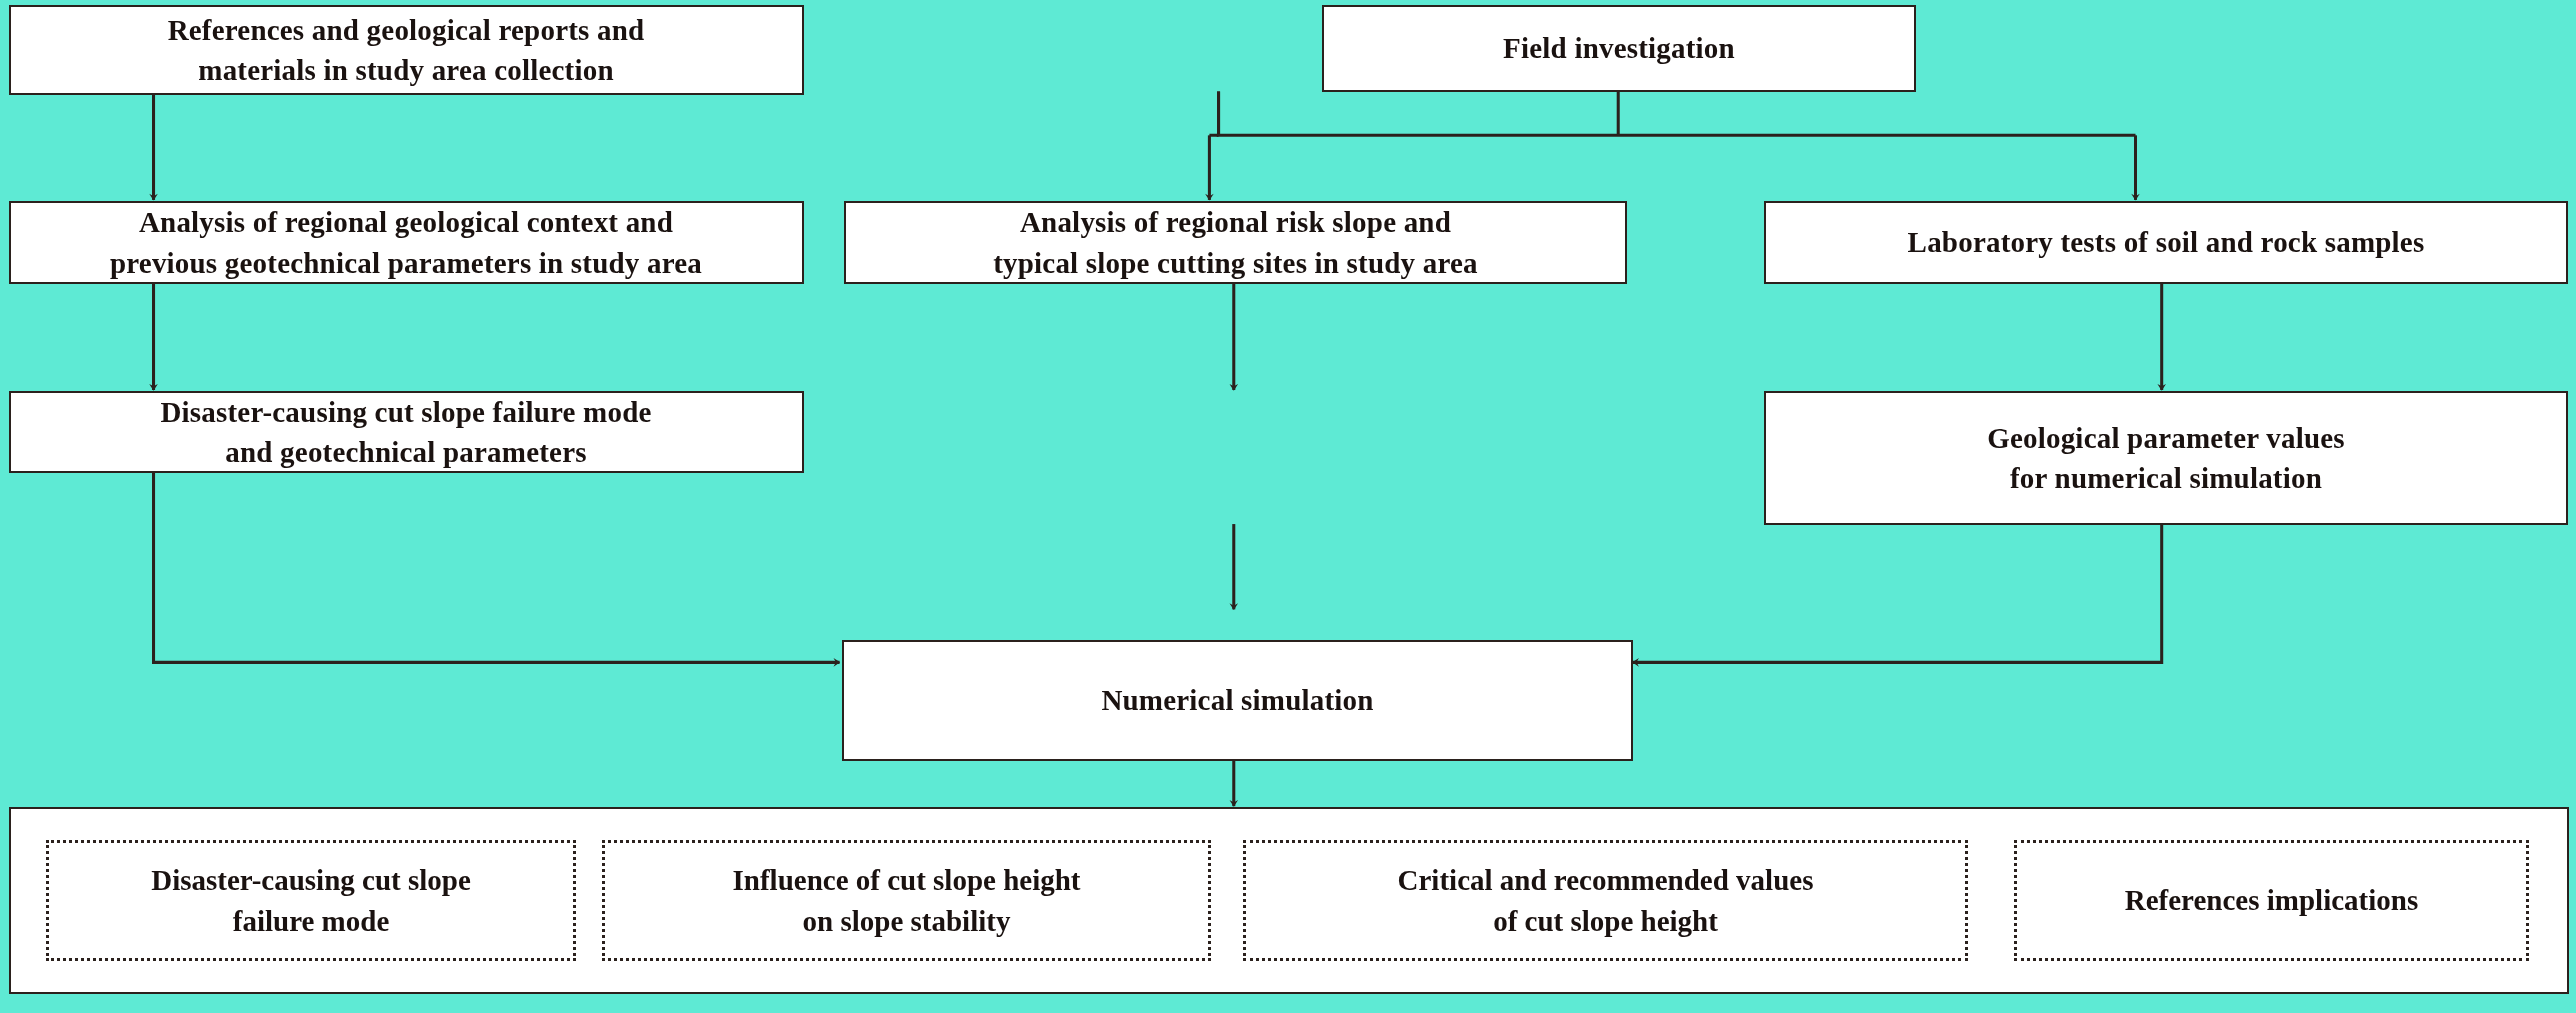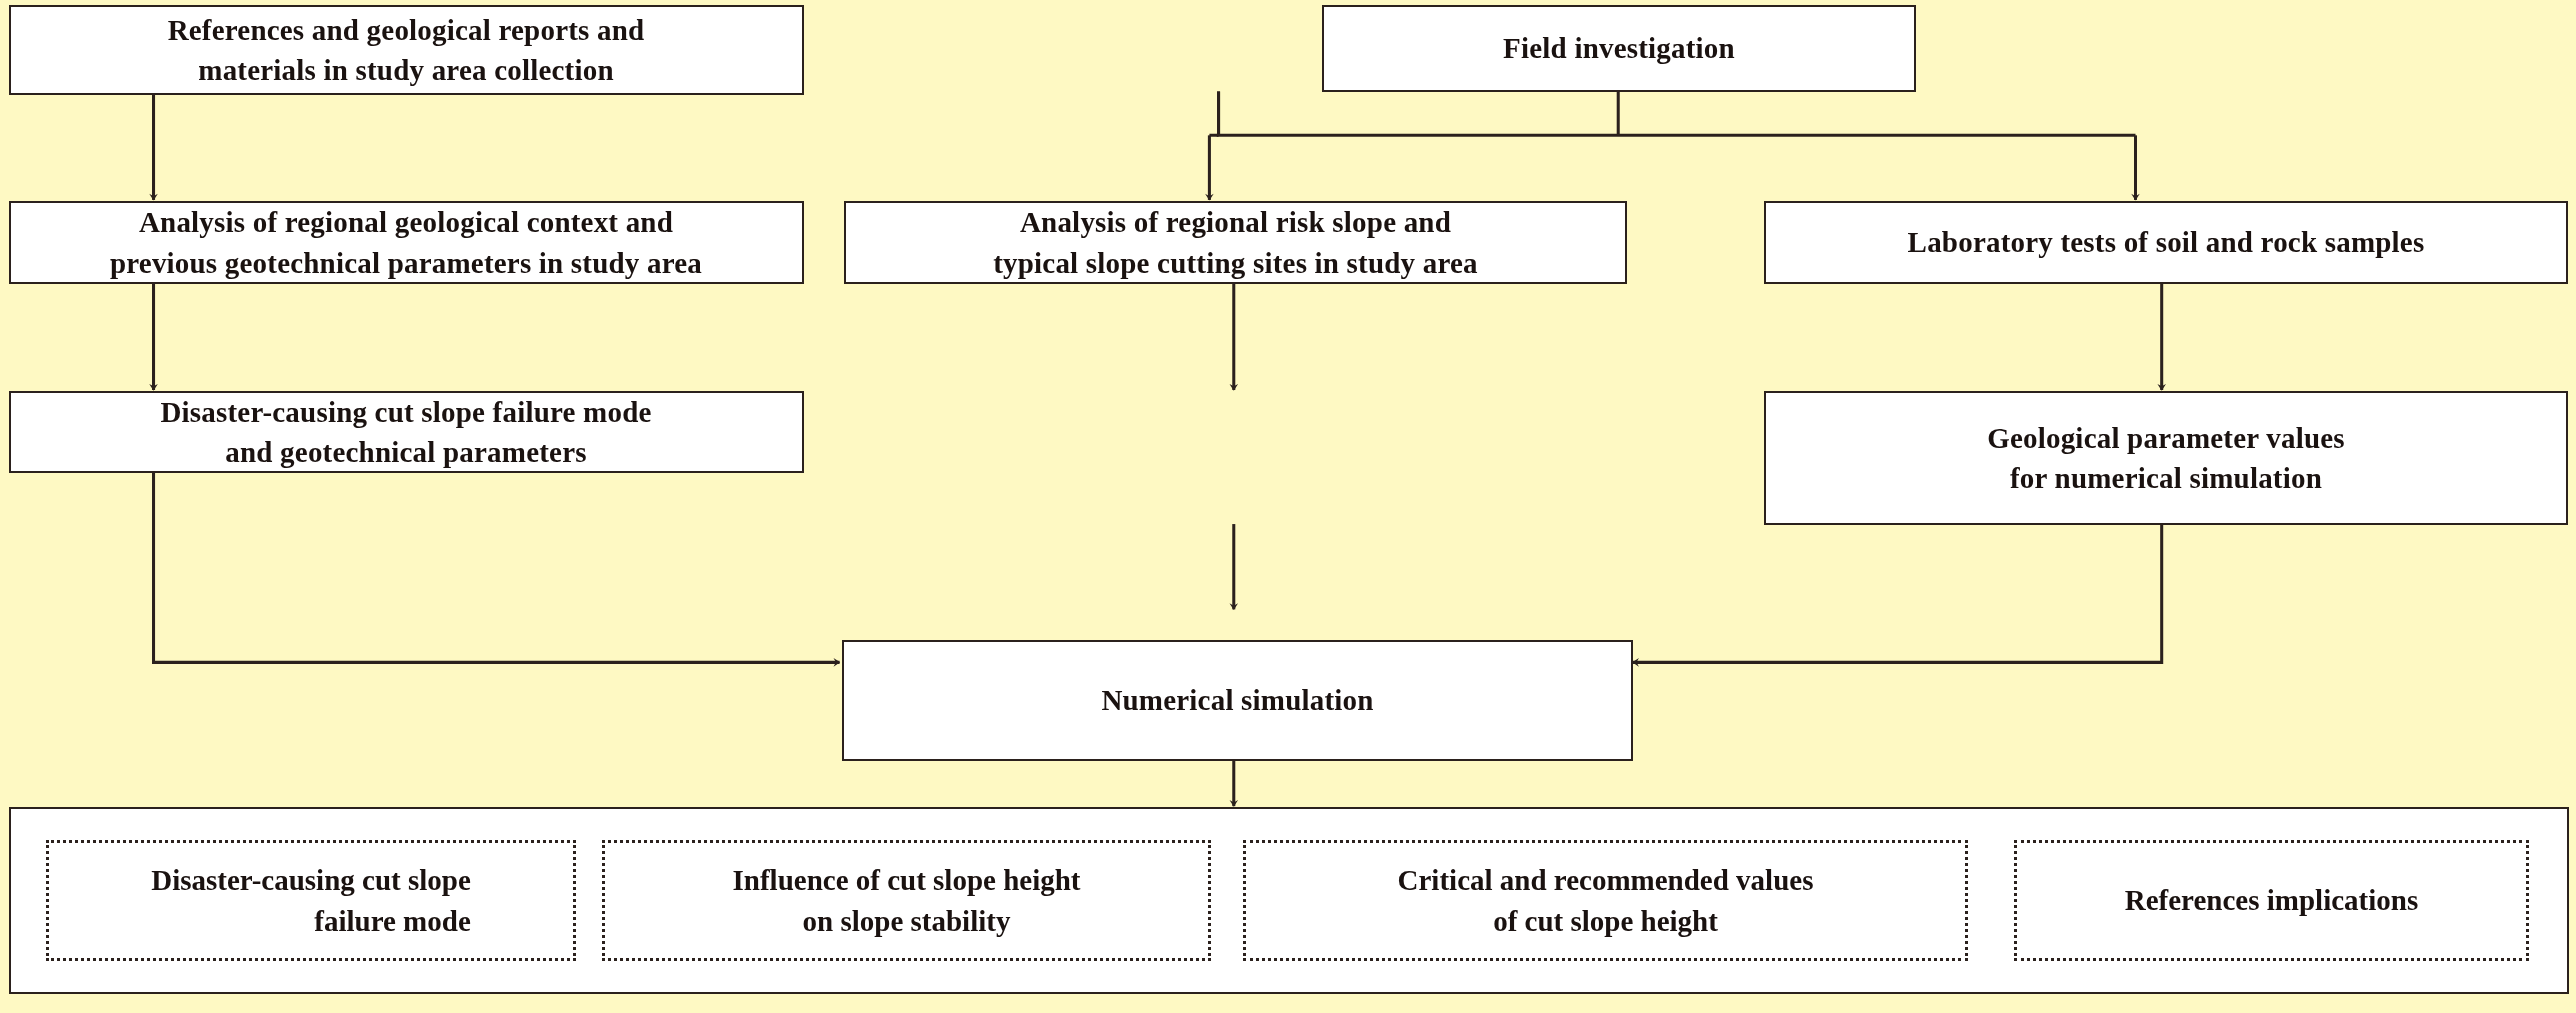--- a/index.html
+++ b/index.html
@@ -1,17 +1,17 @@
 <!DOCTYPE html>
 <html style="font-size:9.7px"><head>
 <meta charset="utf-8">
 <style>
   html,body{margin:0;padding:0;background:#ffffff;}
   body{font-family:"Liberation Serif", serif;}
-  #root{position:relative;width:2576px;height:1014px;background:#fef9c3;overflow:hidden;}
+  #root{position:relative;width:2576px;height:1014px;background:#5eead4;overflow:hidden;}
   .box{
     position:absolute;
     border:2.4px solid #2b211d;
     background:#fff;
     display:flex;align-items:center;justify-content:center;
     text-align:center;
     box-sizing:border-box;
   }
   .box .txt{
     font-family:"Liberation Serif", serif;
@@ -143,21 +143,21 @@
     <span class="txt">Geological parameter values
 for numerical simulation</span>
   </div>
 
   <div class="box" style="left:842px;top:609px;width:791px;height:121px;margin-top:31px;">
     <span class="txt">Numerical simulation</span>
   </div>
 
   <div class="outer" style="left:8.5px;top:807px;width:2560px;height:187px;"></div>
 
-  <div class="dbox" style="left:46px;top:840px;width:530px;height:121px;text-align:right;">
+  <div class="dbox" style="left:46px;top:840px;width:530px;height:121px;">
     <span class="txt">Disaster-causing cut slope
 failure mode</span>
   </div>
 
   <div class="dbox" style="left:602px;top:840px;width:609px;height:121px;justify-content:center;">
     <span class="txt">Influence of cut slope  height
 on slope stability</span>
   </div>
 
   <div class="dbox" style="left:1243px;top:840px;width:725px;height:121px;justify-content:center;">

